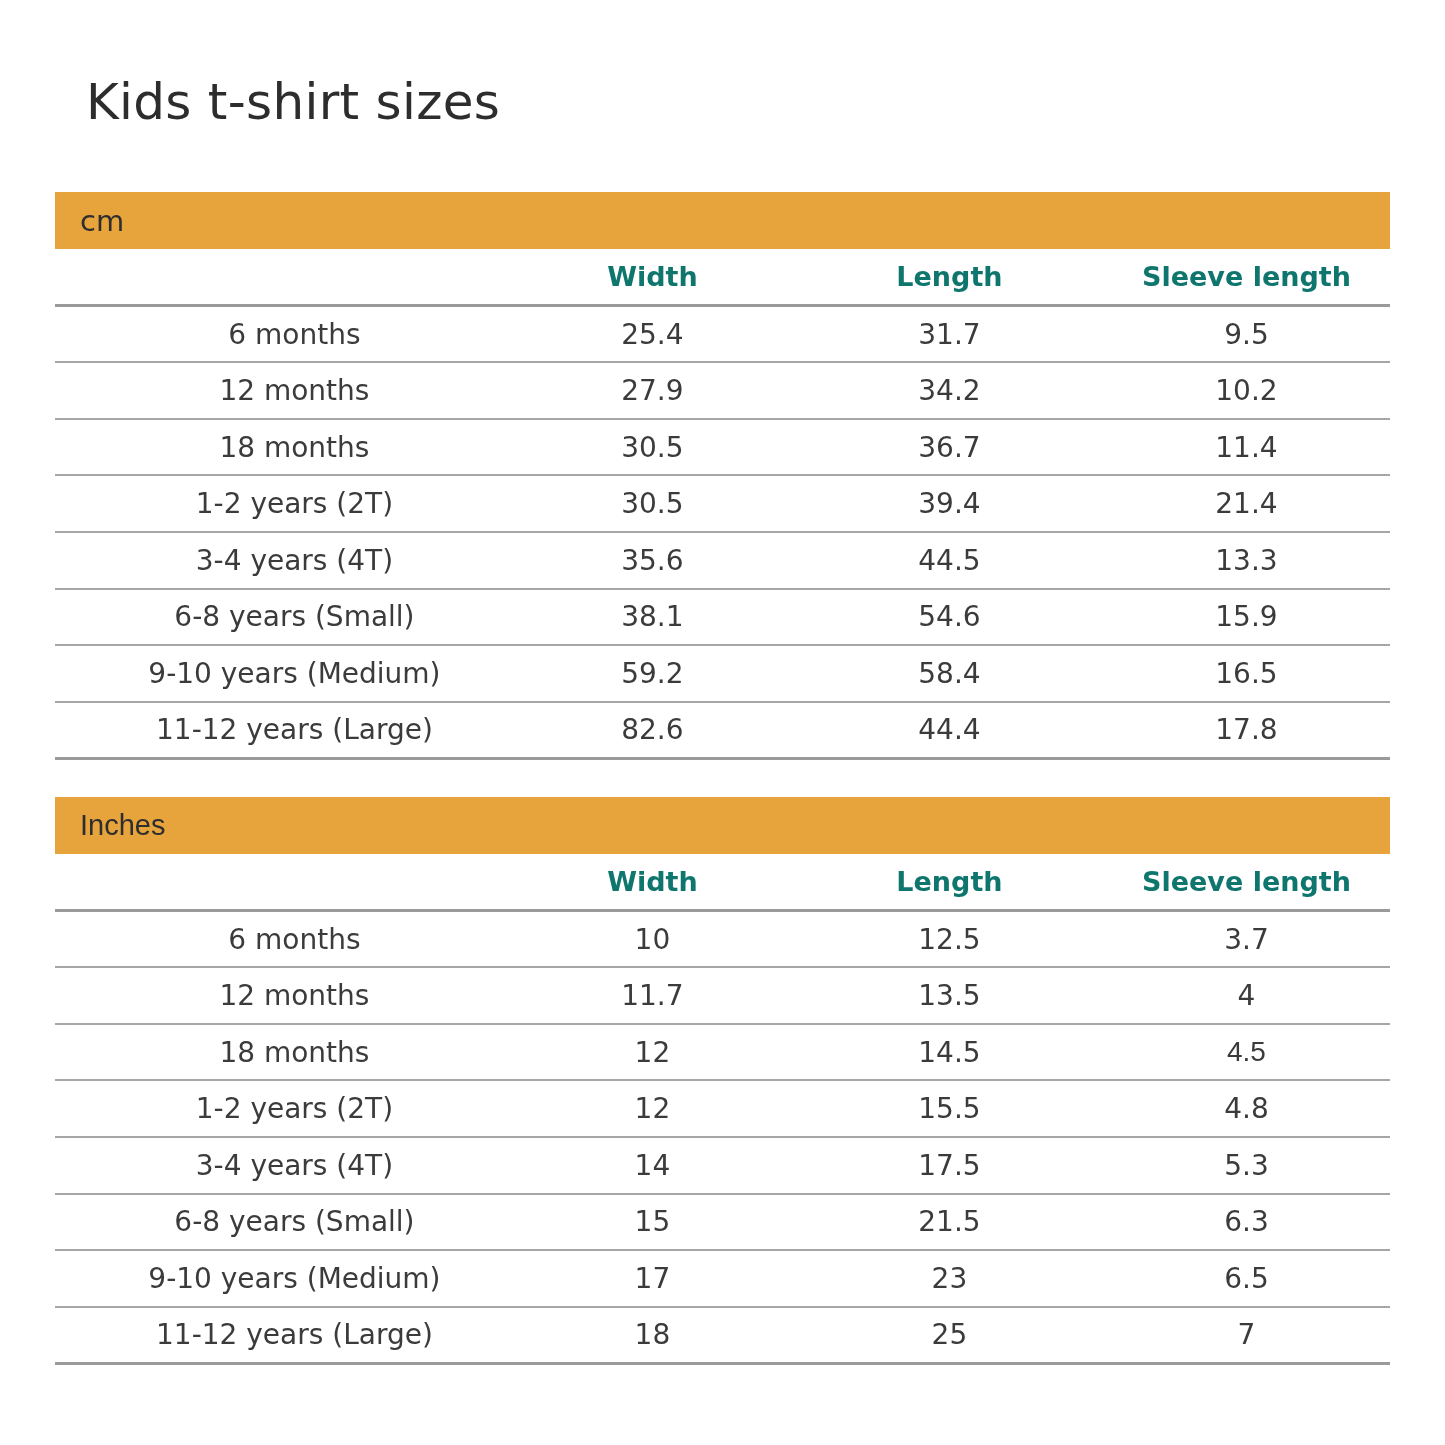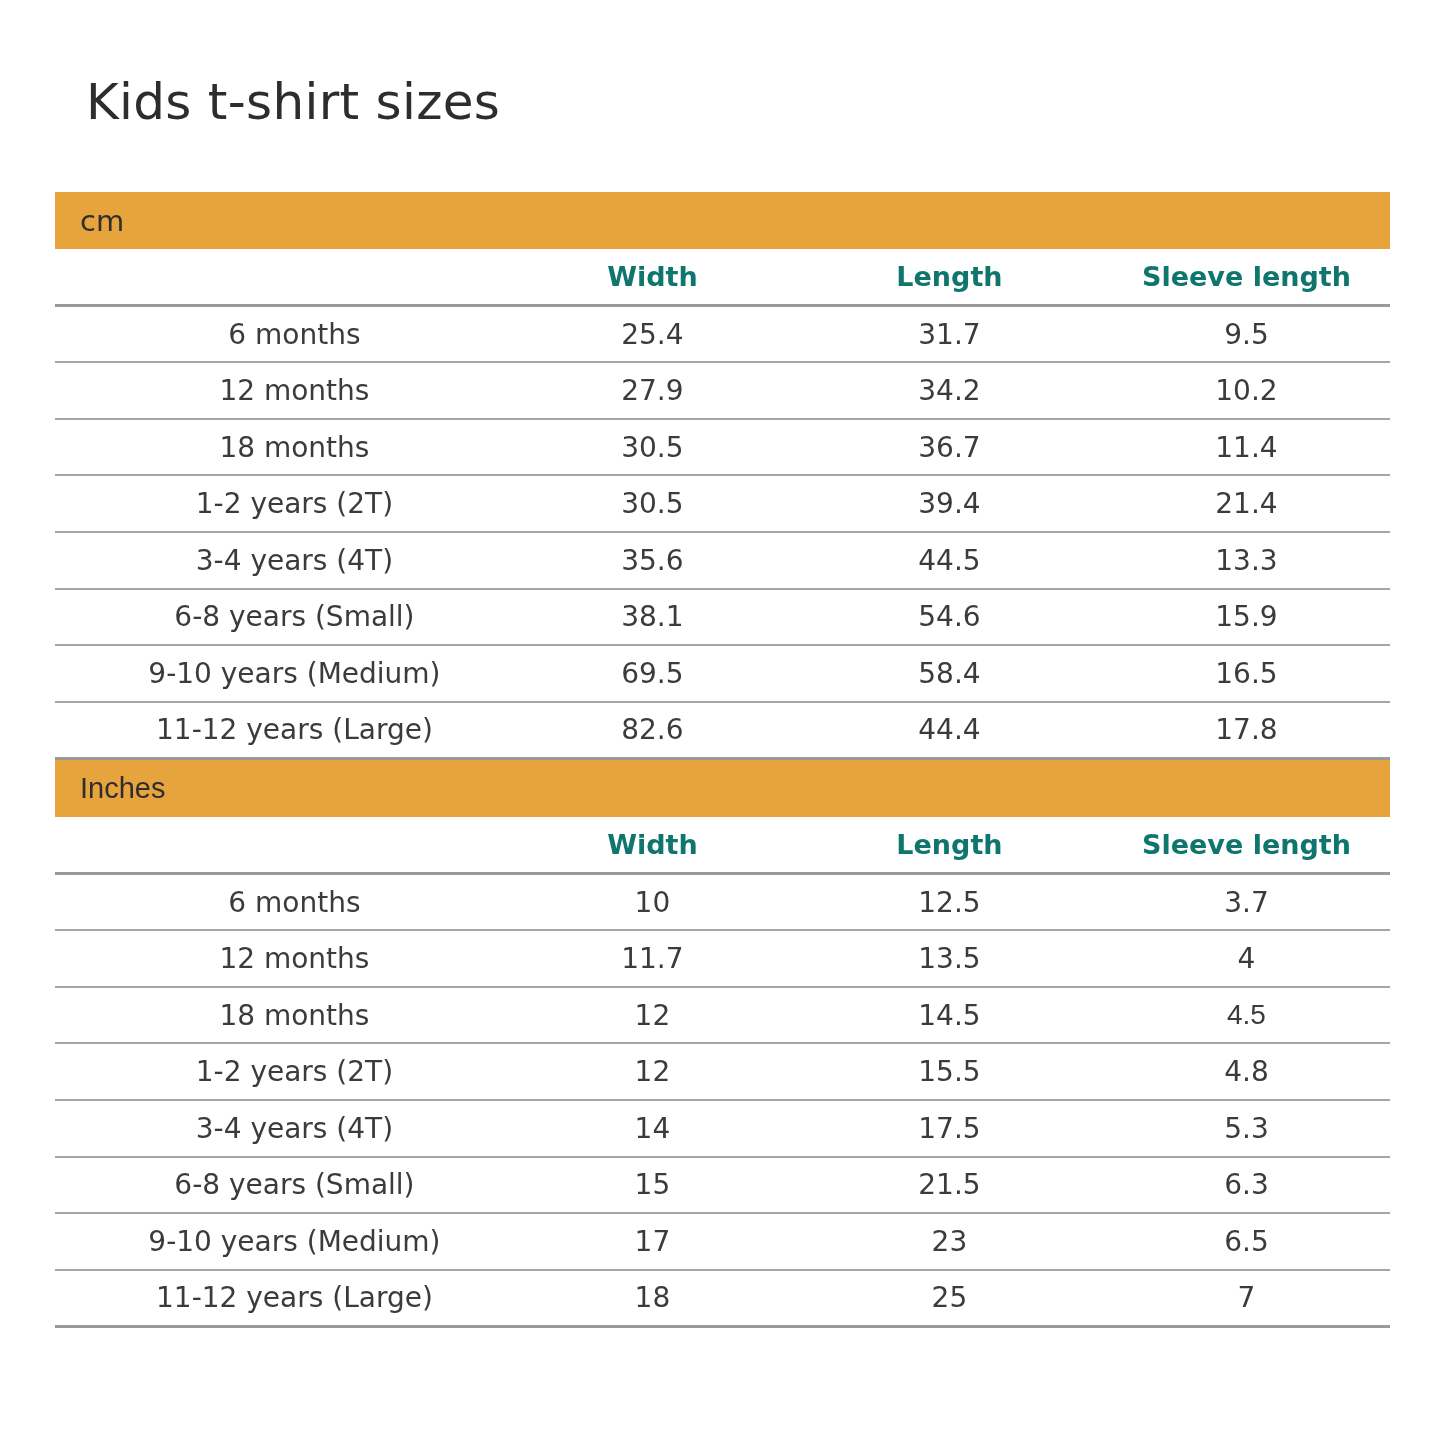--- a/index.html
+++ b/index.html
@@ -21,21 +21,21 @@
     font-weight: 400;
     letter-spacing: 0.3px;
     color: #2d2d2d;
   }
   .table-section {
     position: absolute;
     left: 55px;
     width: 1335px;
   }
   #section-cm { top: 192px; }
-  #section-inches { top: 760px; }
+  #section-inches { top: 797px; }
   .band {
     height: 57px;
     background: var(--accent, #E8A43C);
     display: flex;
     align-items: center;
     padding-left: 25px;
   }
   .band-label {
     font-size: 29px;
     color: #2e2e2e;
@@ -129,21 +129,21 @@
           <td>13.3</td>
         </tr>
         <tr>
           <td class="col-label">6-8 years (Small)</td>
           <td>38.1</td>
           <td>54.6</td>
           <td>15.9</td>
         </tr>
         <tr>
           <td class="col-label">9-10 years (Medium)</td>
-          <td>69.5</td>
+          <td>59.2</td>
           <td>58.4</td>
           <td>16.5</td>
         </tr>
         <tr>
           <td class="col-label">11-12 years (Large)</td>
           <td>82.6</td>
           <td>44.4</td>
           <td>17.8</td>
         </tr>
       </tbody>

